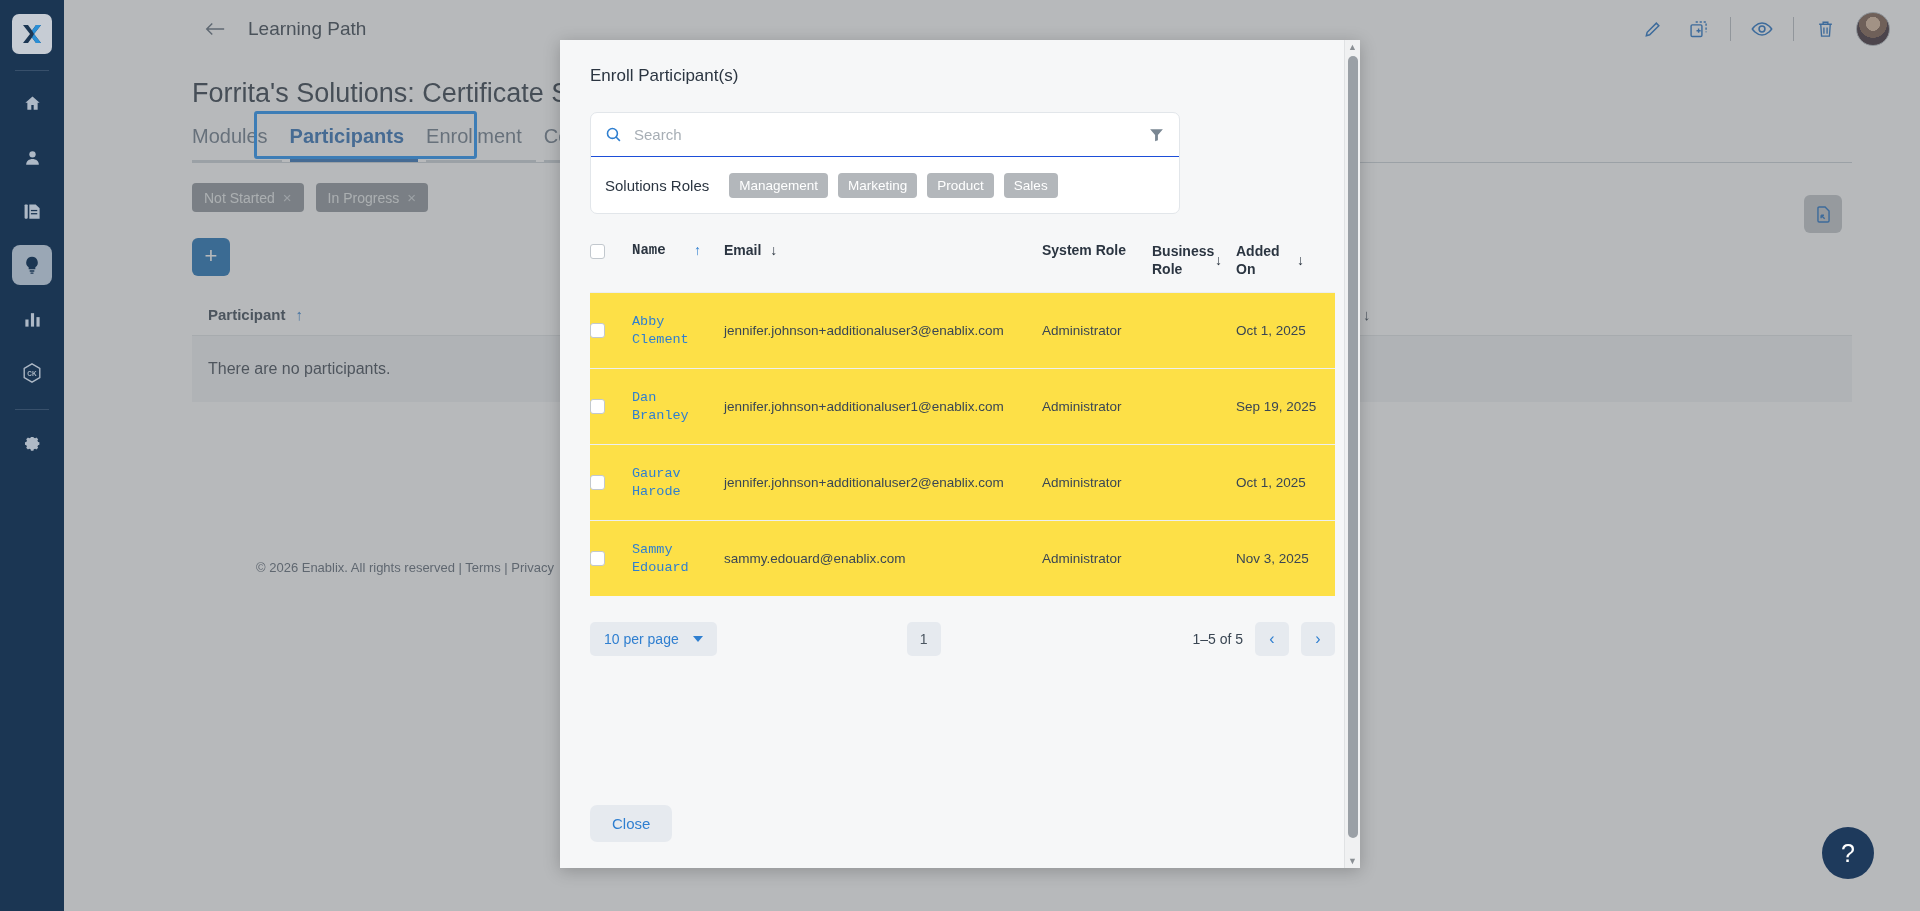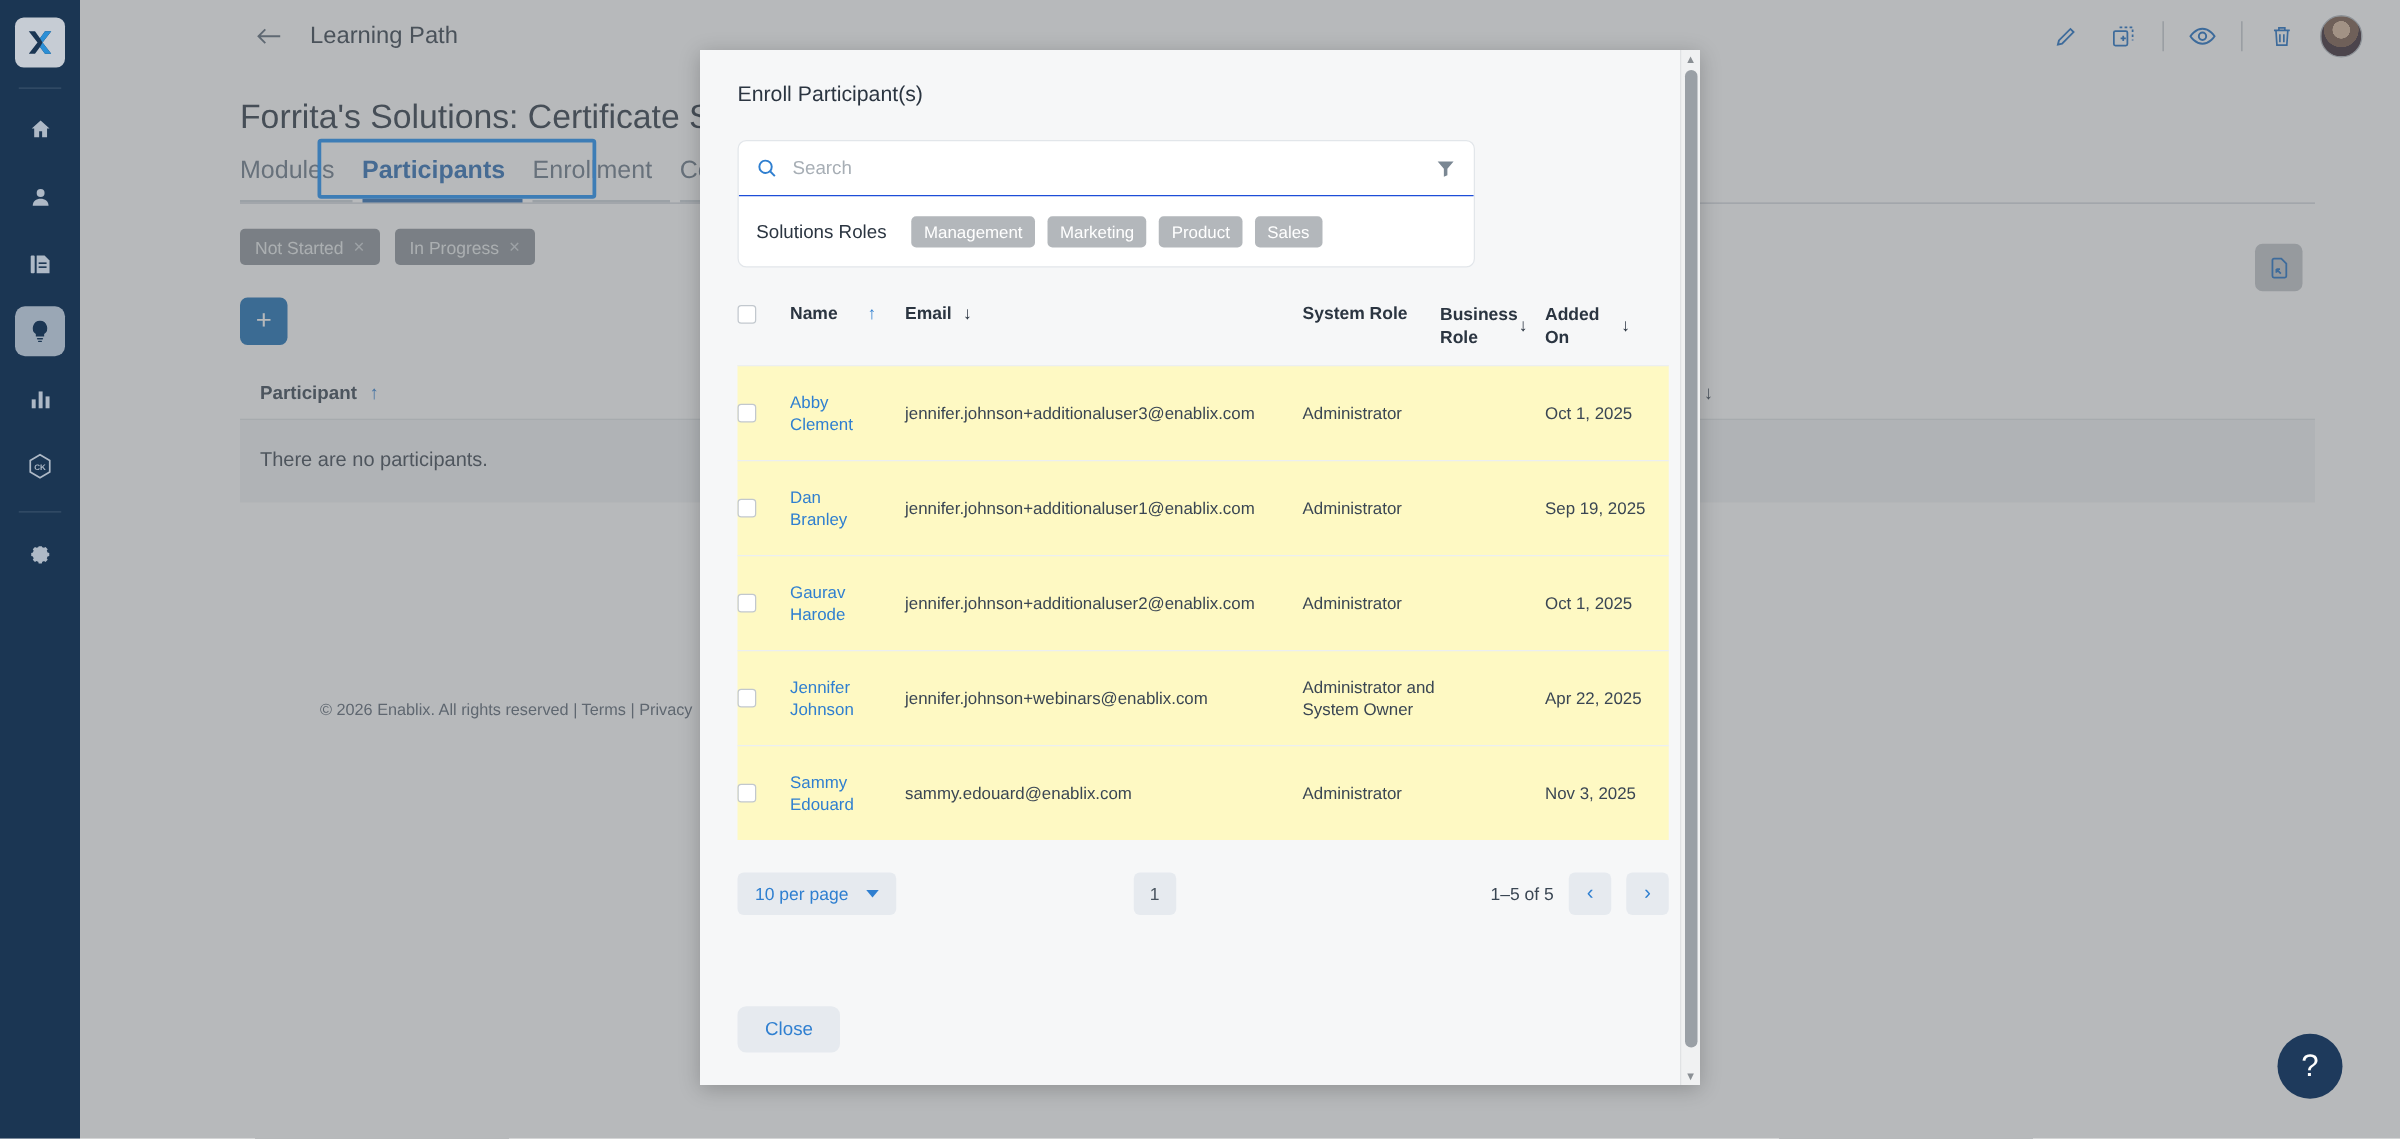--- a/index.html
+++ b/index.html
@@ -158,29 +158,29 @@
 
   
   .m-table { margin-top: 28px; width: 745px; }
   .m-thead { display: flex; align-items: flex-start; padding: 0 0 14px 0; }
   .m-th { font-size: 14px; color: #2b3541; font-weight: 700; display: flex; align-items: center; gap: 9px; }
   .m-chk {
     width: 15px; height: 15px; border: 1.5px solid #c2c8ce; border-radius: 3px;
     background: #fff; flex: none;
   }
   .col-check { width: 42px; padding-top: 2px; display: flex; }
-  .col-name  { width: 62px; }
+  .col-name  { width: 62px; font-family: Liberation Mono, monospace; }
   .col-email { width: 318px; }
   .col-sys   { width: 110px; }
   .col-brole { width: 84px; }
   .col-added { width: 84px; }
   .m-th.stack { flex-wrap: wrap; line-height: 1.3; }
 
   .m-row {
-    display: flex; align-items: center; background: #fef9c3;
+    display: flex; align-items: center; background: #fde047;
     border-top: 1px solid #eceff1; padding: 14px 0;
     min-height: 76px;
   }
   .m-row .cell { font-size: 13.5px; color: #3a4653; line-height: 1.35; }
   .m-row .cell.name { color: #2f7fd0; }
   .m-row .col-check { align-self: center; padding-top: 0; }
 
   
   .pager { display: flex; align-items: center; padding: 26px 0 0 0; width: 745px; }
   .per-page {
@@ -468,31 +468,20 @@
             <span class="m-chk"></span>
           </div>
           <div class="cell name col-name">Gaurav Harode</div>
           <div style="width:30px;"></div>
           <div class="cell col-email">jennifer.johnson+additionaluser2@enablix.com</div>
           <div class="cell col-sys">Administrator</div>
           <div class="cell col-brole"></div>
           <div class="cell col-added">Oct 1, 2025</div>
         </div>
 
-        <div class="m-row">
-          <div class="col-check">
-            <span class="m-chk"></span>
-          </div>
-          <div class="cell name col-name">Jennifer Johnson</div>
-          <div style="width:30px;"></div>
-          <div class="cell col-email">jennifer.johnson+webinars@enablix.com</div>
-          <div class="cell col-sys">Administrator and System Owner</div>
-          <div class="cell col-brole"></div>
-          <div class="cell col-added">Apr 22, 2025</div>
-        </div>
 
         <div class="m-row">
           <div class="col-check">
             <span class="m-chk"></span>
           </div>
           <div class="cell name col-name">Sammy Edouard</div>
           <div style="width:30px;"></div>
           <div class="cell col-email">sammy.edouard@enablix.com</div>
           <div class="cell col-sys">Administrator</div>
           <div class="cell col-brole"></div>

